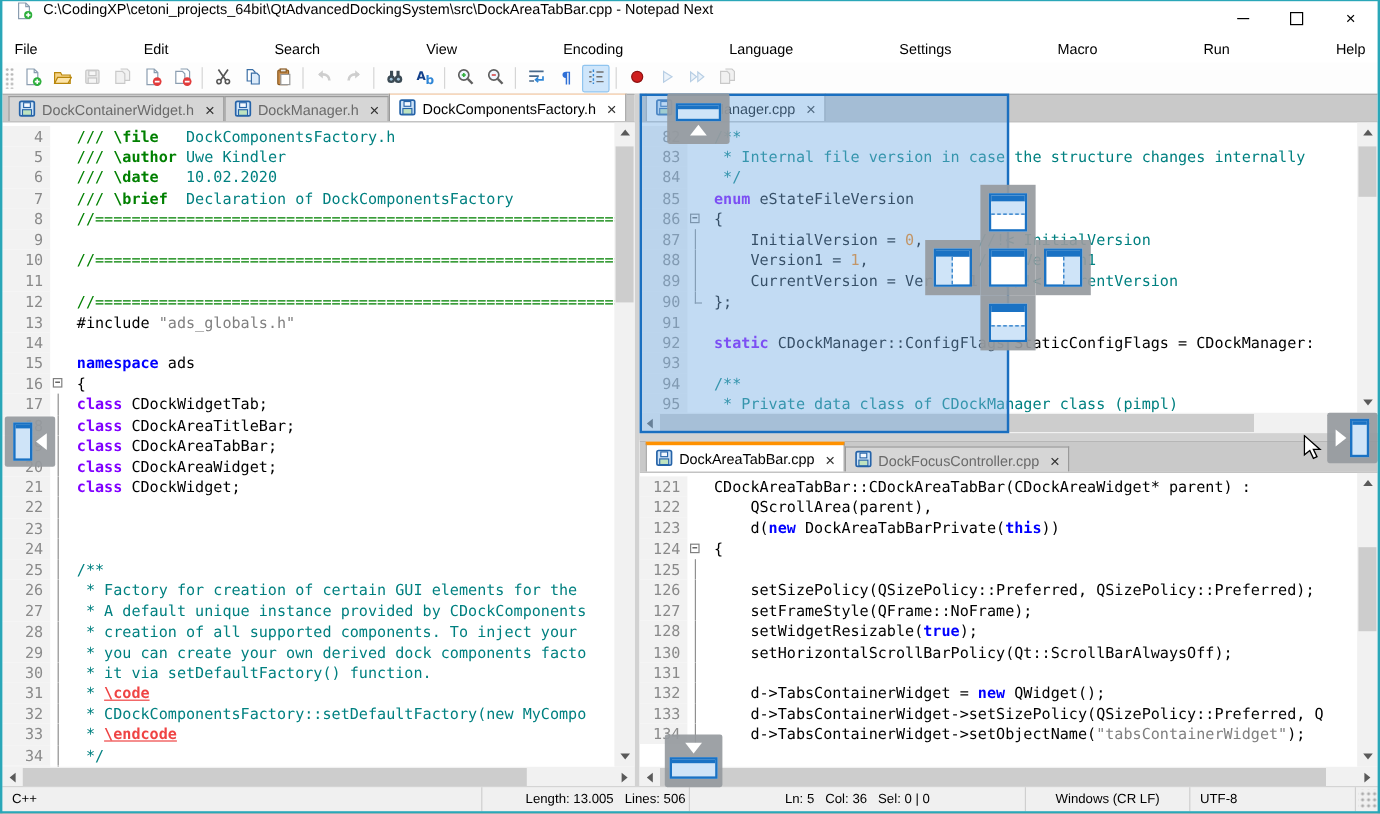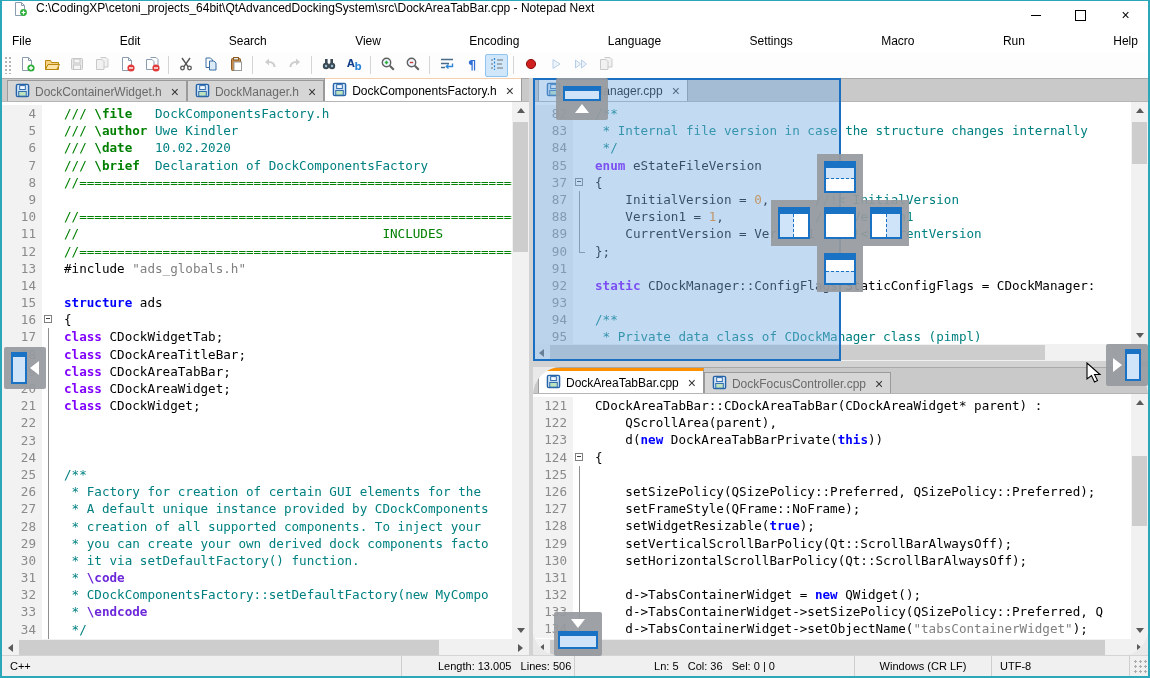--- a/index.html
+++ b/index.html
@@ -31,21 +31,21 @@
   .tb-btn{width:21px;height:21px;display:flex;align-items:center;justify-content:center;border:1px solid transparent;border-radius:2px;margin:0 1px;}
   .tb-btn.active{background:#cfe6fb;border-color:#8fc4ef;}
   .tb-btn.disabled{opacity:.55;}
   .tb-sep{width:1px;height:18px;background:#d5d5d5;margin:0 4px;}
 
   
   .main{position:absolute;left:2px;top:78px;right:2px;bottom:22px;background:#e9e9e9;}
   .pane{position:absolute;background:#fff;overflow:hidden;}
   .pane.left{left:0;top:0;width:527px;height:578px;}
   .pane.topright{left:531px;top:0;width:615px;height:283px;}
-  .pane.bottomright{left:531px;top:289px;width:615px;height:289px;border-radius:28px;}
+  .pane.bottomright{left:531px;top:289px;width:615px;height:289px;}
   .splitter-v{position:absolute;left:527px;top:0;width:4px;height:578px;background:#d2d2d2;}
   .splitter-h{position:absolute;left:531px;top:283px;width:615px;height:6px;background:#d2d2d2;}
 
   
   .tabbar{height:23px;background:#c9c9c9;border-top:1px solid #a9a9a9;display:flex;align-items:flex-end;padding-left:5px;position:relative;}
   .tabbar.tall{height:26px;}
   .tab{display:flex;align-items:center;gap:5px;height:21px;margin-top:16px;padding:0 7px;background:#d6d6d6;border:1px solid #9a9a9a;border-bottom:none;color:#6a6a6a;font-size:12px;white-space:nowrap;}
   .tab.active{height:23px;margin-top:0;background:#fff;color:#000;border-top:3px solid #f5cfad;}
   .tab.active.accent-orange{border-top-color:#ff9100;}
   .tab .tab-close{font-size:14px;line-height:12px;color:#333;margin-left:4px;}
@@ -60,21 +60,21 @@
   .ln-fold{flex:none;width:14px;position:relative;background:#fff;}
   .ln-fold.f-box::before{content:"";position:absolute;left:2px;top:4px;width:8px;height:8px;border:1px solid #808080;background:#fff;box-sizing:border-box;}
   .ln-fold.f-box::after{content:"";position:absolute;left:4px;top:7px;width:4px;border-top:1px solid #404040;}
   .ln-fold.f-line::before{content:"";position:absolute;left:6px;top:0;bottom:0;border-left:1px solid #909090;}
   .ln-fold.f-end::before{content:"";position:absolute;left:6px;top:0;height:9px;width:5px;border-left:1px solid #909090;border-bottom:1px solid #909090;}
   .ln-text{padding-left:8px;}
   .tk-pl{color:#000;}
   .tk-c{color:#008000;}
   .tk-cb{color:#008000;font-weight:bold;}
   .tk-d{color:#008080;}
-  .tk-db{color:#6d28d9;font-weight:bold;}
+  .tk-db{color:#ef4444;font-weight:bold;text-decoration:underline;}
   .tk-k{color:#0000ff;font-weight:bold;}
   .tk-k2{color:#8000ff;font-weight:bold;}
   .tk-nu{color:#ff8000;}
   .tk-st{color:#808080;}
 
   
   .vscroll{position:absolute;right:0;top:0;bottom:0;width:17px;background:#f1f1f1;}
   .hscroll{position:absolute;left:0;right:0;bottom:0;height:17px;background:#f1f1f1;}
   .sb-btn{position:absolute;width:17px;height:17px;display:flex;align-items:center;justify-content:center;}
   .sb-thumb{position:absolute;background:#cdcdcd;}
@@ -337,25 +337,25 @@
         </div>
       <div class="editor" style="position:absolute;left:0;top:23px;right:0;bottom:17px;">
         <div class="code">
             <div class="code-line"><span class="ln-num">4</span><span class="ln-fold"></span><span class="ln-text"><span class="tk-c">/// </span><span class="tk-cb">\file</span><span class="tk-d">   DockComponentsFactory.h</span></span></div>
             <div class="code-line"><span class="ln-num">5</span><span class="ln-fold"></span><span class="ln-text"><span class="tk-c">/// </span><span class="tk-cb">\author</span><span class="tk-d"> Uwe Kindler</span></span></div>
             <div class="code-line"><span class="ln-num">6</span><span class="ln-fold"></span><span class="ln-text"><span class="tk-c">/// </span><span class="tk-cb">\date</span><span class="tk-d">   10.02.2020</span></span></div>
             <div class="code-line"><span class="ln-num">7</span><span class="ln-fold"></span><span class="ln-text"><span class="tk-c">/// </span><span class="tk-cb">\brief</span><span class="tk-d">  Declaration of DockComponentsFactory</span></span></div>
             <div class="code-line"><span class="ln-num">8</span><span class="ln-fold"></span><span class="ln-text"><span class="tk-c">//==========================================================</span></span></div>
             <div class="code-line"><span class="ln-num">9</span><span class="ln-fold"></span><span class="ln-text"></span></div>
             <div class="code-line"><span class="ln-num">10</span><span class="ln-fold"></span><span class="ln-text"><span class="tk-c">//==========================================================</span></span></div>
-            <div class="code-line"><span class="ln-num">11</span><span class="ln-fold"></span><span class="ln-text"><span class="tk-c">//                                        INCLUDES</span></span></div>
+            <div class="code-line"><span class="ln-num">11</span><span class="ln-fold"></span></div>
             <div class="code-line"><span class="ln-num">12</span><span class="ln-fold"></span><span class="ln-text"><span class="tk-c">//==========================================================</span></span></div>
             <div class="code-line"><span class="ln-num">13</span><span class="ln-fold"></span><span class="ln-text"><span class="tk-pl">#include </span><span class="tk-st">"ads_globals.h"</span></span></div>
             <div class="code-line"><span class="ln-num">14</span><span class="ln-fold"></span><span class="ln-text"></span></div>
-            <div class="code-line"><span class="ln-num">15</span><span class="ln-fold"></span><span class="ln-text"><span class="tk-k">structure</span><span class="tk-pl"> ads</span></span></div>
+            <div class="code-line"><span class="ln-num">15</span><span class="ln-fold"></span><span class="ln-text"><span class="tk-k">namespace</span><span class="tk-pl"> ads</span></span></div>
             <div class="code-line"><span class="ln-num">16</span><span class="ln-fold f-box"></span><span class="ln-text"><span class="tk-pl">{</span></span></div>
             <div class="code-line"><span class="ln-num">17</span><span class="ln-fold f-line"></span><span class="ln-text"><span class="tk-k2">class</span><span class="tk-pl"> CDockWidgetTab;</span></span></div>
             <div class="code-line"><span class="ln-num">18</span><span class="ln-fold f-line"></span><span class="ln-text"><span class="tk-k2">class</span><span class="tk-pl"> CDockAreaTitleBar;</span></span></div>
             <div class="code-line"><span class="ln-num">19</span><span class="ln-fold f-line"></span><span class="ln-text"><span class="tk-k2">class</span><span class="tk-pl"> CDockAreaTabBar;</span></span></div>
             <div class="code-line"><span class="ln-num">20</span><span class="ln-fold f-line"></span><span class="ln-text"><span class="tk-k2">class</span><span class="tk-pl"> CDockAreaWidget;</span></span></div>
             <div class="code-line"><span class="ln-num">21</span><span class="ln-fold f-line"></span><span class="ln-text"><span class="tk-k2">class</span><span class="tk-pl"> CDockWidget;</span></span></div>
             <div class="code-line"><span class="ln-num">22</span><span class="ln-fold f-line"></span><span class="ln-text"></span></div>
             <div class="code-line"><span class="ln-num">23</span><span class="ln-fold f-line"></span><span class="ln-text"></span></div>
             <div class="code-line"><span class="ln-num">24</span><span class="ln-fold f-line"></span><span class="ln-text"></span></div>
             <div class="code-line"><span class="ln-num">25</span><span class="ln-fold f-line"></span><span class="ln-text"><span class="tk-d">/**</span></span></div>
@@ -404,21 +404,21 @@
             <span class="tab-label">DockManager.cpp</span>
             <span class="tab-close">×</span>
           </div>
         </div>
       <div class="editor" style="position:absolute;left:0;top:23px;right:0;bottom:17px;">
         <div class="code">
             <div class="code-line"><span class="ln-num">82</span><span class="ln-fold"></span><span class="ln-text"><span class="tk-d">/**</span></span></div>
             <div class="code-line"><span class="ln-num">83</span><span class="ln-fold"></span><span class="ln-text"><span class="tk-d"> * Internal file version in case the structure changes internally</span></span></div>
             <div class="code-line"><span class="ln-num">84</span><span class="ln-fold"></span><span class="ln-text"><span class="tk-d"> */</span></span></div>
             <div class="code-line"><span class="ln-num">85</span><span class="ln-fold"></span><span class="ln-text"><span class="tk-k2">enum</span><span class="tk-pl"> eStateFileVersion</span></span></div>
-            <div class="code-line"><span class="ln-num">37</span><span class="ln-fold f-box"></span><span class="ln-text"><span class="tk-pl">{</span></span></div>
+            <div class="code-line"><span class="ln-num">86</span><span class="ln-fold f-box"></span><span class="ln-text"><span class="tk-pl">{</span></span></div>
             <div class="code-line"><span class="ln-num">87</span><span class="ln-fold f-line"></span><span class="ln-text"><span class="tk-pl">    InitialVersion = </span><span class="tk-nu">0</span><span class="tk-pl">,      </span><span class="tk-d">//!&lt; InitialVersion</span></span></div>
             <div class="code-line"><span class="ln-num">88</span><span class="ln-fold f-line"></span><span class="ln-text"><span class="tk-pl">    Version1 = </span><span class="tk-nu">1</span><span class="tk-pl">,            </span><span class="tk-d">//!&lt; Version1</span></span></div>
             <div class="code-line"><span class="ln-num">89</span><span class="ln-fold f-line"></span><span class="ln-text"><span class="tk-pl">    CurrentVersion = Version1   </span><span class="tk-d">//!&lt; CurrentVersion</span></span></div>
             <div class="code-line"><span class="ln-num">90</span><span class="ln-fold f-end"></span><span class="ln-text"><span class="tk-pl">};</span></span></div>
             <div class="code-line"><span class="ln-num">91</span><span class="ln-fold"></span><span class="ln-text"></span></div>
             <div class="code-line"><span class="ln-num">92</span><span class="ln-fold"></span><span class="ln-text"><span class="tk-k2">static</span><span class="tk-pl"> CDockManager::ConfigFlags StaticConfigFlags = CDockManager:</span></span></div>
             <div class="code-line"><span class="ln-num">93</span><span class="ln-fold"></span><span class="ln-text"></span></div>
             <div class="code-line"><span class="ln-num">94</span><span class="ln-fold"></span><span class="ln-text"><span class="tk-d">/**</span></span></div>
             <div class="code-line"><span class="ln-num">95</span><span class="ln-fold"></span><span class="ln-text"><span class="tk-d"> * Private data class of CDockManager class (pimpl)</span></span></div>
           </div>
@@ -469,21 +469,20 @@
       <div class="editor" style="position:absolute;left:0;top:26px;right:0;bottom:17px;">
         <div class="code">
             <div class="code-line"><span class="ln-num">121</span><span class="ln-fold"></span><span class="ln-text"><span class="tk-pl">CDockAreaTabBar::CDockAreaTabBar(CDockAreaWidget* parent) :</span></span></div>
             <div class="code-line"><span class="ln-num">122</span><span class="ln-fold"></span><span class="ln-text"><span class="tk-pl">    QScrollArea(parent),</span></span></div>
             <div class="code-line"><span class="ln-num">123</span><span class="ln-fold"></span><span class="ln-text"><span class="tk-pl">    d(</span><span class="tk-k">new</span><span class="tk-pl"> DockAreaTabBarPrivate(</span><span class="tk-k">this</span><span class="tk-pl">))</span></span></div>
             <div class="code-line"><span class="ln-num">124</span><span class="ln-fold f-box"></span><span class="ln-text"><span class="tk-pl">{</span></span></div>
             <div class="code-line"><span class="ln-num">125</span><span class="ln-fold f-line"></span></div>
             <div class="code-line"><span class="ln-num">126</span><span class="ln-fold f-line"></span><span class="ln-text"><span class="tk-pl">    setSizePolicy(QSizePolicy::Preferred, QSizePolicy::Preferred);</span></span></div>
             <div class="code-line"><span class="ln-num">127</span><span class="ln-fold f-line"></span><span class="ln-text"><span class="tk-pl">    setFrameStyle(QFrame::NoFrame);</span></span></div>
             <div class="code-line"><span class="ln-num">128</span><span class="ln-fold f-line"></span><span class="ln-text"><span class="tk-pl">    setWidgetResizable(</span><span class="tk-k">true</span><span class="tk-pl">);</span></span></div>
-            <div class="code-line"><span class="ln-num">129</span><span class="ln-fold f-line"></span><span class="ln-text"><span class="tk-pl">    setVerticalScrollBarPolicy(Qt::ScrollBarAlwaysOff);</span></span></div>
             <div class="code-line"><span class="ln-num">130</span><span class="ln-fold f-line"></span><span class="ln-text"><span class="tk-pl">    setHorizontalScrollBarPolicy(Qt::ScrollBarAlwaysOff);</span></span></div>
             <div class="code-line"><span class="ln-num">131</span><span class="ln-fold f-line"></span><span class="ln-text"></span></div>
             <div class="code-line"><span class="ln-num">132</span><span class="ln-fold f-line"></span><span class="ln-text"><span class="tk-pl">    d-&gt;TabsContainerWidget = </span><span class="tk-k">new</span><span class="tk-pl"> QWidget();</span></span></div>
             <div class="code-line"><span class="ln-num">133</span><span class="ln-fold f-line"></span><span class="ln-text"><span class="tk-pl">    d-&gt;TabsContainerWidget-&gt;setSizePolicy(QSizePolicy::Preferred, Q</span></span></div>
             <div class="code-line"><span class="ln-num">134</span><span class="ln-fold f-line"></span><span class="ln-text"><span class="tk-pl">    d-&gt;TabsContainerWidget-&gt;setObjectName(</span><span class="tk-st">"tabsContainerWidget"</span><span class="tk-pl">);</span></span></div>
           </div>
         <div class="vscroll">
           <div class="sb-btn" style="top:0;">
               <span class="tri up"></span>
             </div>

